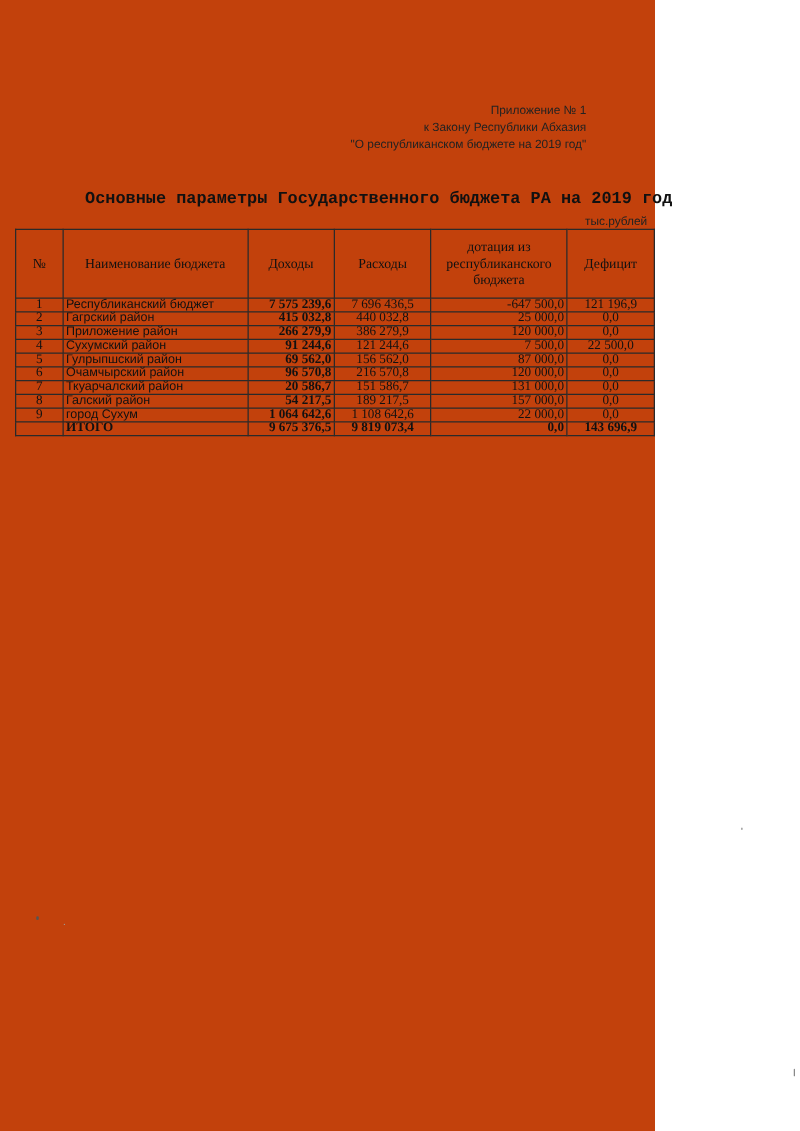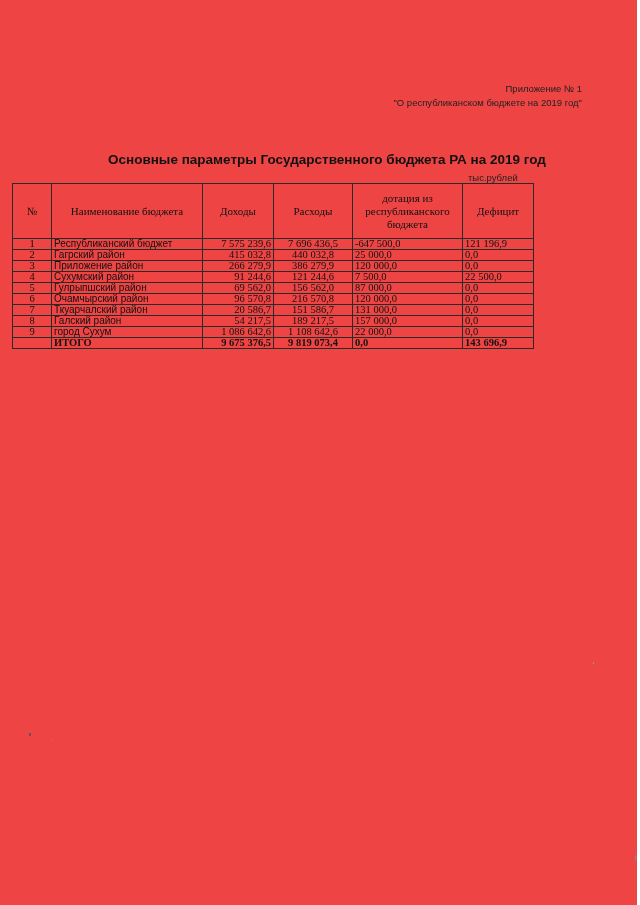--- a/index.html
+++ b/index.html
@@ -10,43 +10,42 @@
     body {
       width: 640px;
       height: 905px;
       position: relative;
       overflow: hidden;
       color: #1a1a1a;
     }
     .page {
       position: absolute;
       left: 0; top: 0;
-      width: 637px; height: 905px;
-      background: #ef4444;
+      width: 524px; height: 905px;
+      background: #c2410c;
     }
     .annex {
       position: absolute;
       right: 55px;
       top: 82px;
       text-align: right;
       font-family: "Liberation Sans", sans-serif;
       font-size: 9.5px;
       line-height: 13.5px;
       color: #222;
     }
     .title {
       position: absolute;
       left: 68px;
       top: 152px;
-      font-family: Liberation Sans, sans-serif;
+      font-family: Liberation Mono, monospace;
       font-weight: bold;
       font-size: 13.5px;
       color: #111;
       white-space: nowrap;
-      margin-left: 40px;
     }
     .units {
       position: absolute;
       left: 468px;
       top: 172px;
       font-family: Liberation Sans, sans-serif;
       font-size: 9.5px;
       color: #222;
     }
     table.budget {
@@ -68,40 +67,41 @@
     table.budget thead th {
       height: 54px;
       font-weight: normal;
       font-size: 11px;
       line-height: 13px;
       text-align: center;
       vertical-align: middle;
     }
     .c-num { width: 34px; text-align: center; }
     .c-name { width: 146px; text-align: left; font-family: "Liberation Sans", sans-serif; font-size: 10px; }
-    .c-inc { width: 66px; text-align: right; }
+    .c-inc { width: 66px; text-align: right; font-weight: bold; }
     .c-exp { width: 74px; text-align: center; }
-    .c-sub { width: 105px; text-align: left; }
-    .c-def { width: 66px; text-align: left; }
+    .c-sub { width: 105px; text-align: right; }
+    .c-def { width: 66px; text-align: center; }
     thead .c-name { font-family: "Liberation Serif", serif; text-align: center; }
     tr.total td { font-weight: bold; }
     tr.total td.c-name { font-family: "Liberation Serif", serif; font-size: 10.5px; }
     .speck {
       position: absolute;
       background: #555;
       border-radius: 1px;
     }
   </style>
 </head>
 <body>
 
 <div class="page">
 
   <div class="annex">
     <div>Приложение № 1</div>
+    <div>к Закону Республики Абхазия</div>
     <div>"О республиканском бюджете на 2019 год"</div>
   </div>
 
   <div class="title">Основные параметры Государственного бюджета  РА  на 2019 год</div>
   <div class="units">тыс.рублей</div>
 
   <table class="budget">
     <thead>
       <tr>
         <th class="c-num">№</th>
@@ -173,21 +173,21 @@
         <td class="c-num">8</td>
         <td class="c-name">Галский район</td>
         <td class="c-inc">54 217,5</td>
         <td class="c-exp">189 217,5</td>
         <td class="c-sub">157 000,0</td>
         <td class="c-def">0,0</td>
       </tr>
       <tr>
         <td class="c-num">9</td>
         <td class="c-name">город Сухум</td>
-        <td class="c-inc">1 086 642,6</td>
+        <td class="c-inc">1 064 642,6</td>
         <td class="c-exp">1 108 642,6</td>
         <td class="c-sub">22 000,0</td>
         <td class="c-def">0,0</td>
       </tr>
       <tr class="total">
         <td class="c-num"></td>
         <td class="c-name">ИТОГО</td>
         <td class="c-inc">9 675 376,5</td>
         <td class="c-exp">9 819 073,4</td>
         <td class="c-sub">0,0</td>

